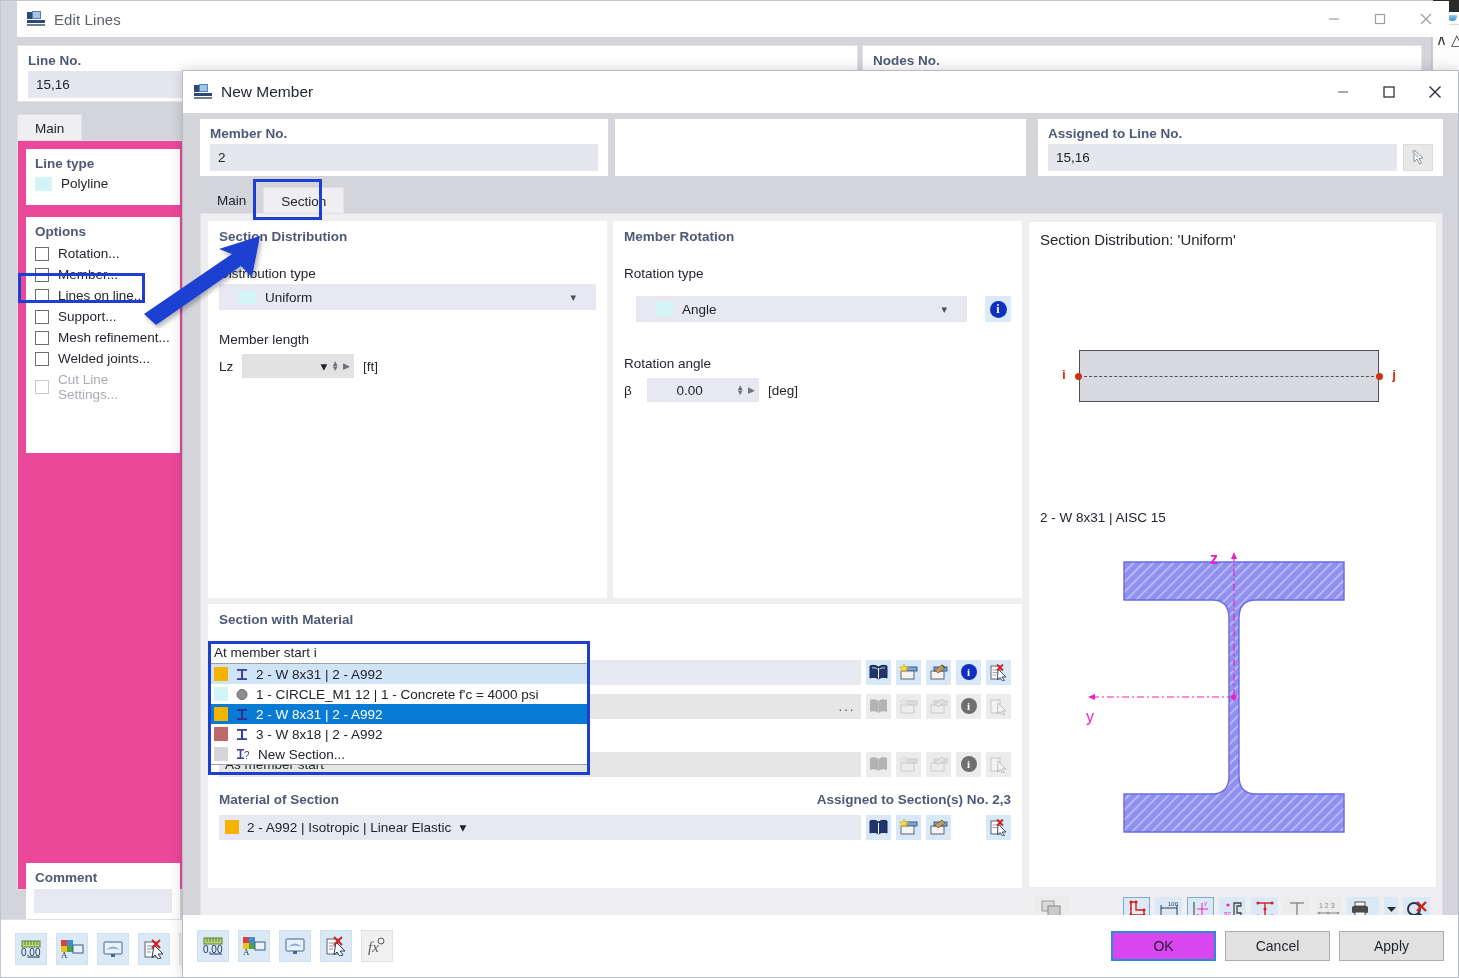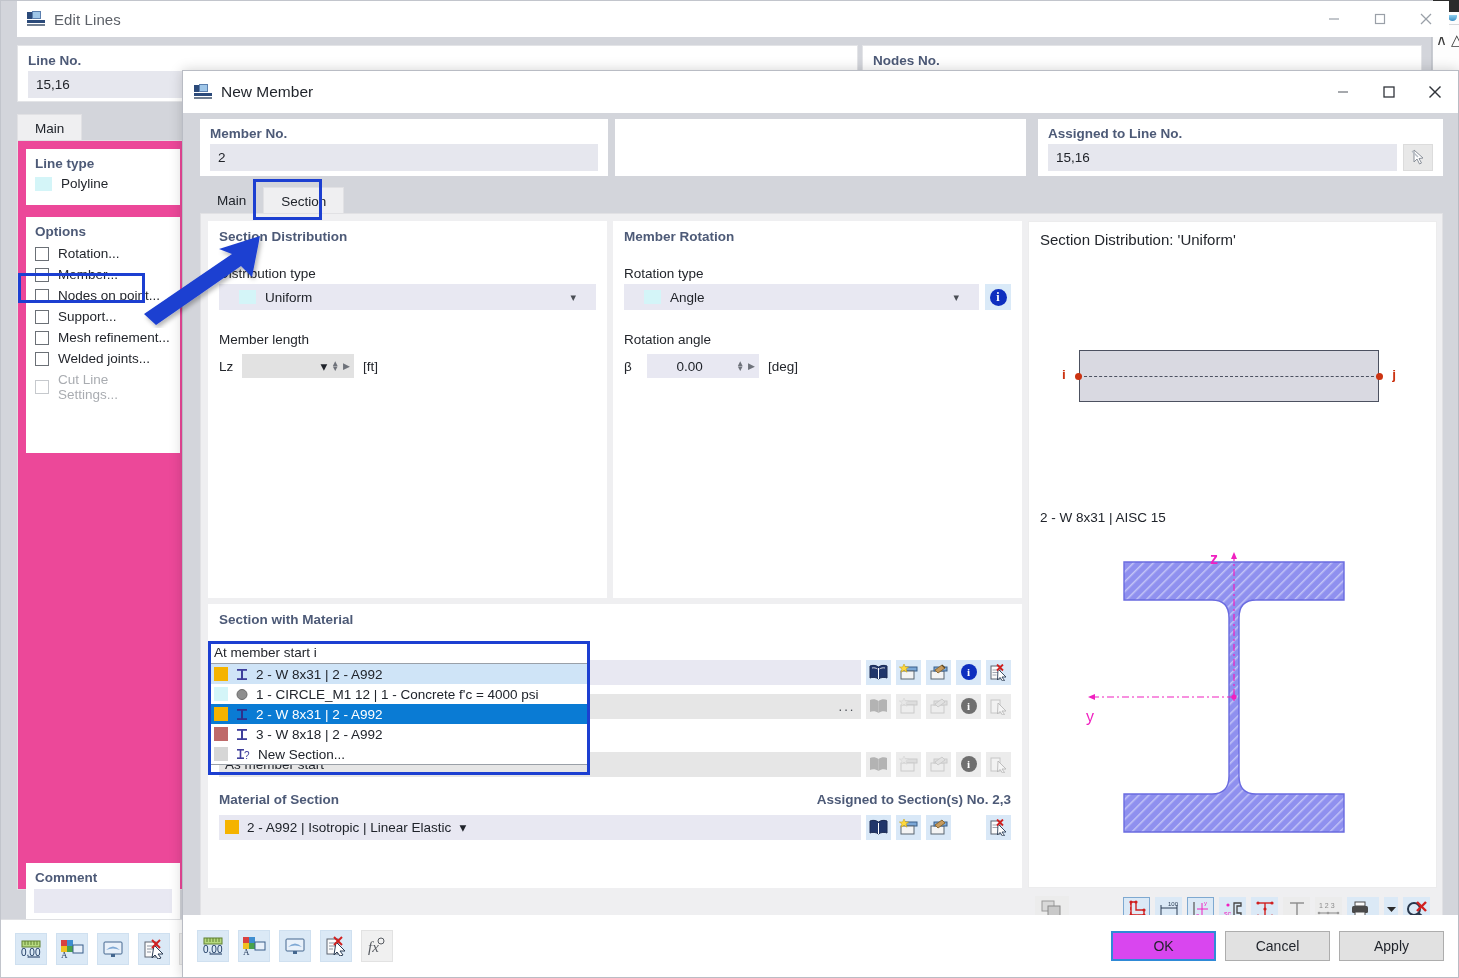--- a/index.html
+++ b/index.html
@@ -350,21 +350,21 @@
         <div class="opt-row">
           <span class="chk"></span>
           <span class="opt-label">Rotation...</span>
         </div>
         <div class="opt-row">
           <span class="chk"></span>
           <span class="opt-label">Member...</span>
         </div>
         <div class="opt-row">
           <span class="chk"></span>
-          <span class="opt-label">Nodes on point...</span>
+          <span class="opt-label">Lines on line...</span>
         </div>
         <div class="opt-row">
           <span class="chk"></span>
           <span class="opt-label">Support...</span>
         </div>
         <div class="opt-row">
           <span class="chk"></span>
           <span class="opt-label">Mesh refinement...</span>
         </div>
         <div class="opt-row">
@@ -532,21 +532,21 @@
             <span class="play">▶</span>
           </div>
           <span class="unit">[ft]</span>
         </div>
       </div>
 
       <div class="sub-card" id="member-rot-card">
         <div class="sub-title">Member Rotation</div>
         <div class="sub-sublabel" style="padding-top:16px;">Rotation type</div>
         <div style="display:flex;align-items:center;gap:6px;padding:0 11px;">
-          <div class="combo" style="margin:0;flex:1;">
+          <div class="combo" style="margin:12px;flex:1;">
             <span class="swatch-cyan"></span>
             <span class="combo-text">Angle</span>
             <span class="caret">▾</span>
           </div>
           <div class="info-badge">
             <span class="info-circle">i</span>
           </div>
         </div>
         <div class="sub-sublabel" style="padding-top:22px;">Rotation angle</div>
         <div class="spin-row">

